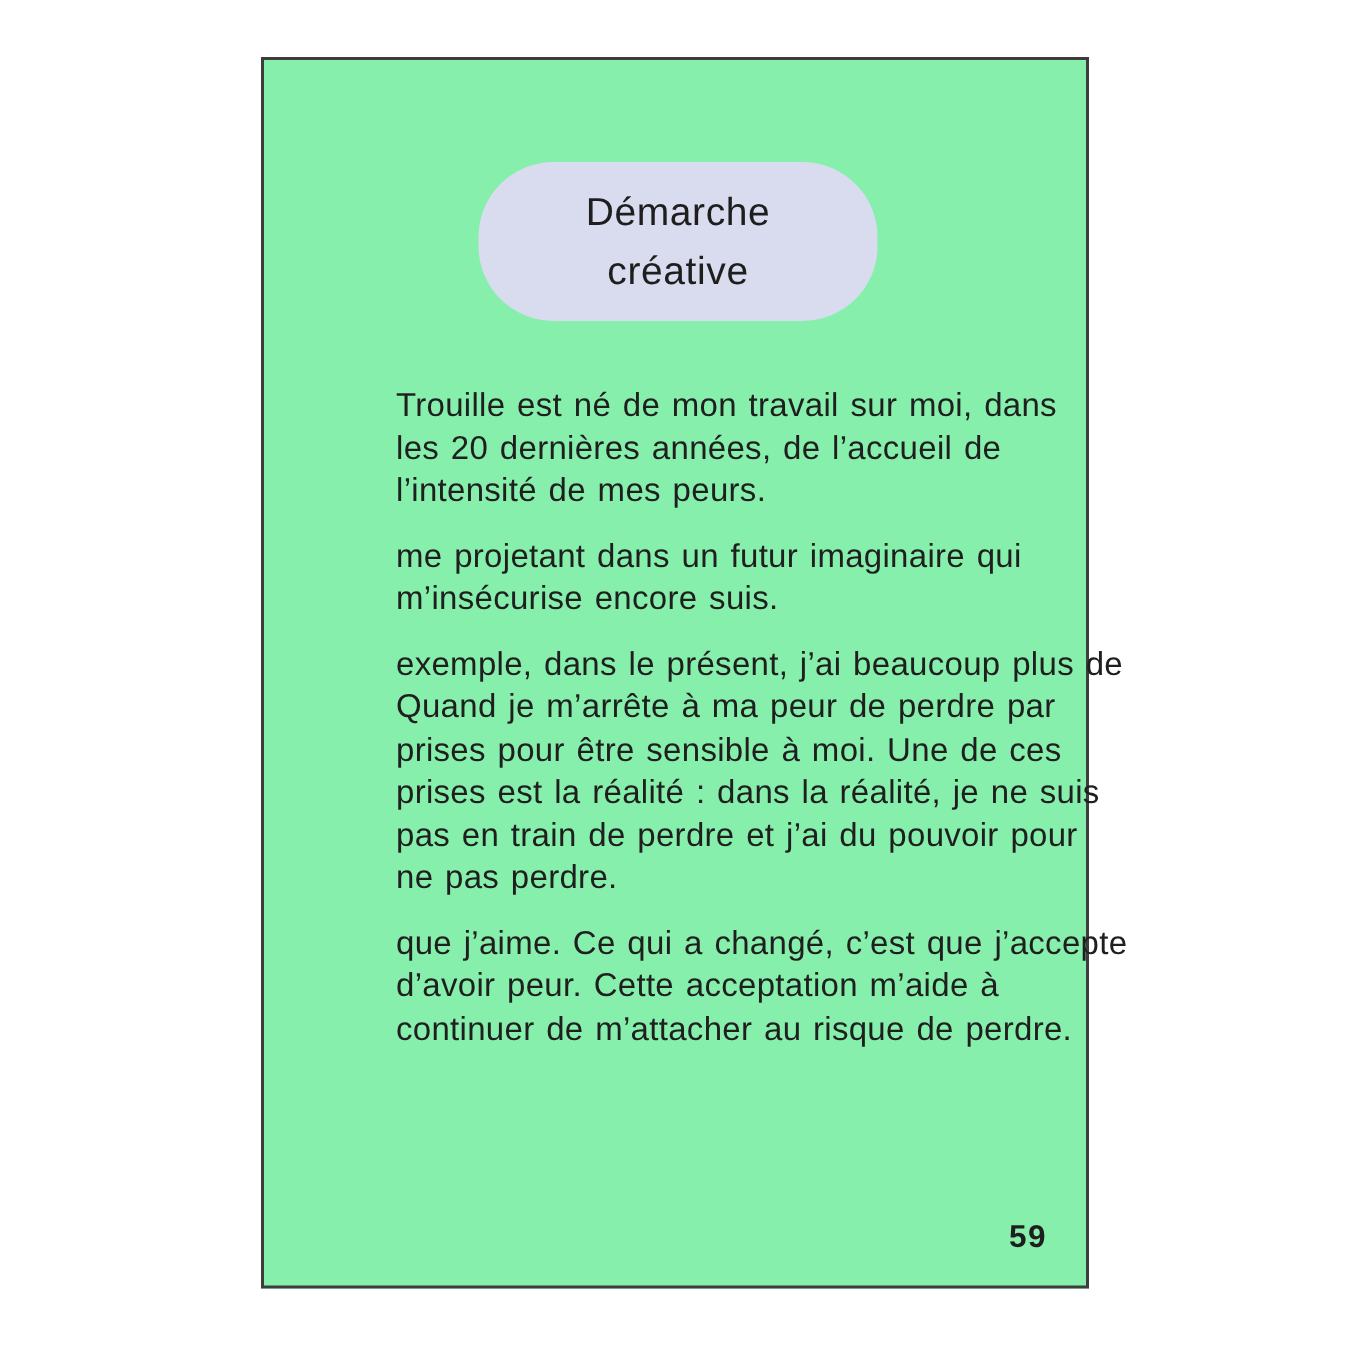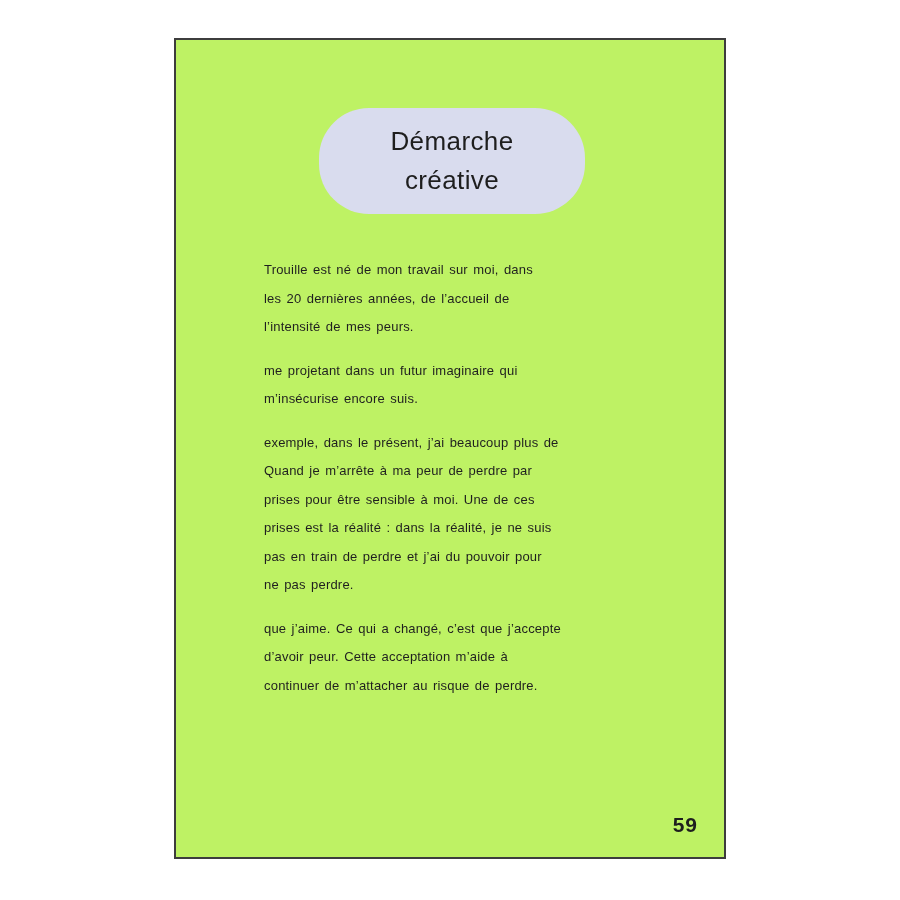--- a/index.html
+++ b/index.html
@@ -12,21 +12,21 @@
   .canvas {
     position: relative;
     width: 900px; height: 900px;
     background: #ffffff;
   }
   .page {
     position: absolute;
     left: 174px; top: 38px;
     width: 552px; height: 821px;
     border: 2px solid #3d3d3d;
-    background: #bef264;
+    background: #86efac;
   }
   .badge {
     position: absolute;
     left: 143px; top: 68px;
     width: 266px; height: 106px;
     border-radius: 50px;
     background: #d9dcee;
     display: flex;
     flex-direction: column;
     align-items: center;
@@ -38,21 +38,21 @@
     color: #1e1e1e;
     letter-spacing: 0.4px;
   }
   .text-block {
     position: absolute;
     left: 88px; top: 216px;
     width: 410px;
   }
   .para { margin: 0 0 15px 0; }
   .para .line {
-    font-size: 13px;
+    font-size: 22px;
     line-height: 28.5px;
     color: #1f1f1f;
     letter-spacing: 0.2px;
     word-spacing: 1.5px;
     white-space: nowrap;
   }
   .page-number {
     position: absolute;
     right: 26px; bottom: 20px;
     font-size: 21px;

